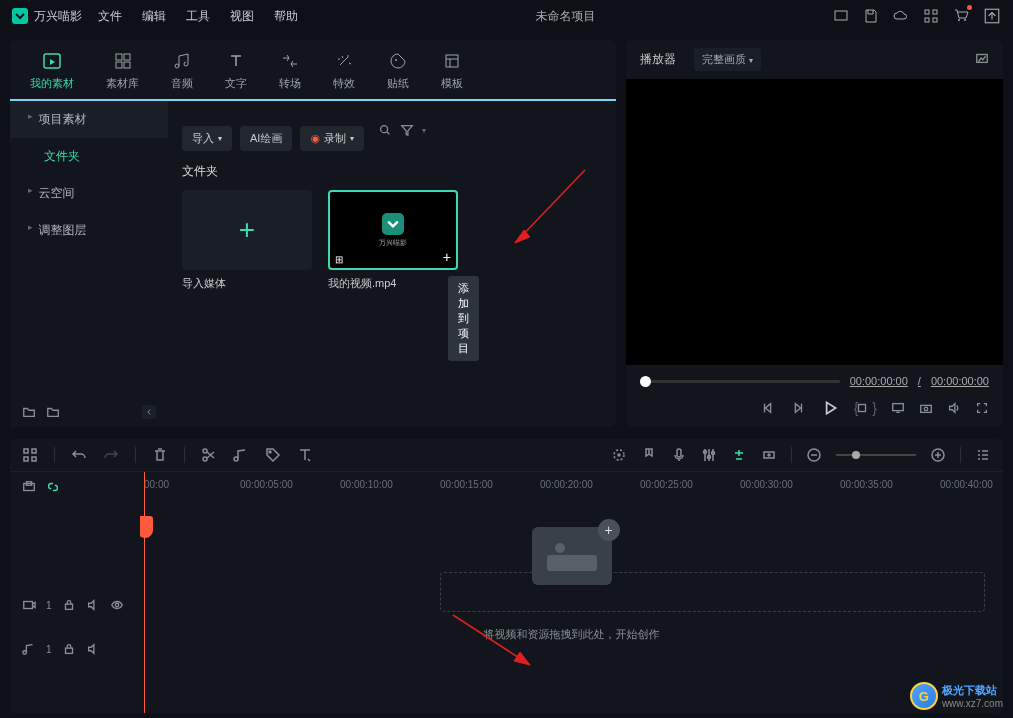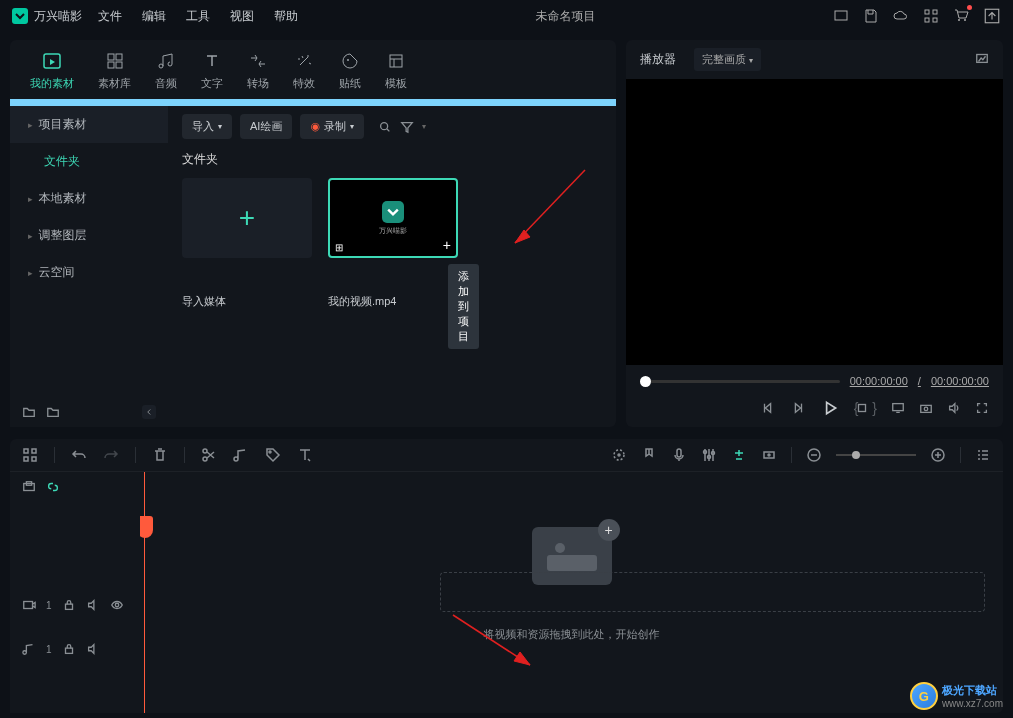--- a/index.html
+++ b/index.html
@@ -10,44 +10,44 @@
 .logo-icon { width: 16px; height: 16px; background: #00c8a0; border-radius: 3px; display: flex; align-items: center; justify-content: center; }
 .menus { display: flex; gap: 20px; justify-content: space-between; }
 .titlebar-center { color: #aaa; font-size: 12px; }
 .titlebar-right { display: flex; gap: 14px; align-items: center; }
 .ticon { width: 16px; height: 16px; color: #aaa; cursor: pointer; }
 .cart-badge { position: relative; }
 .cart-badge::after { content: ""; position: absolute; top: -2px; right: -3px; width: 5px; height: 5px; background: #ff4d4d; border-radius: 50%; }
 
 .upper { display: flex; height: 395px; padding: 8px 10px 0 10px; gap: 10px; }
 .left-pane { width: 606px; display: flex; flex-direction: column; background: #12161c; border-radius: 6px; }
-.toolbar-tabs { display: flex; gap: 24px; padding: 10px 20px 8px; align-items: center; border-bottom: 7px solid #7dd3fc; }
+.toolbar-tabs { display: flex; gap: 32px; padding: 10px 20px 8px; align-items: center; border-bottom: 2px solid #7dd3fc; }
 .tab { display: flex; flex-direction: column; align-items: center; gap: 4px; font-size: 11px; color: #9da3a8; cursor: pointer; }
 .tab.active { color: #3dd9b6; }
 .tab-icon { width: 22px; height: 22px; display: flex; align-items: center; justify-content: center; }
 
 .pane-body { display: flex; flex: 1; overflow: hidden; }
 .sidebar { width: 158px; background: #12161c; font-size: 12px; display: flex; flex-direction: column; }
-.sidebar-item { padding: 10px 18px; color: #b0b5ba; cursor: pointer; display: flex; align-items: center; gap: 6px; }
+.sidebar-item { padding: 10px 18px; color: #b0b5ba; cursor: pointer; display: flex; gap: 6px; }
 .sidebar-item.title { background: #1a1f27; font-weight: 500; }
 .sidebar-item.active { color: #3dd9b6; padding-left: 34px; }
 .sidebar-item.expandable::before { content: "▸"; font-size: 9px; color: #666; }
 .sidebar-footer { margin-top: auto; display: flex; padding: 8px 12px; gap: 10px; align-items: center; justify-content: space-between; }
 
 .content { flex: 1; padding: 8px 14px; display: flex; flex-direction: column; }
 .content-toolbar { display: flex; align-items: center; gap: 8px; margin-bottom: 12px; }
-.btn-import { background: #22272e; border: none; color: #c8ccd0; font-size: 11px; padding: 5px 10px; border-radius: 4px; cursor: pointer; display: flex; align-items: center; gap: 4px; }
+.btn-import { background: #22272e; border: none; color: #c8ccd0; font-size: 11px; padding: 5px 10px; border-radius: 4px; cursor: pointer; display: flex; align-items: center; gap: 4px; margin-top: 17px; }
 .search-box { background: transparent; border: none; color: #888; font-size: 11px; padding: 5px 8px; flex: 1; }
 .content-label { font-size: 12px; margin-bottom: 10px; color: #ddd; }
 .thumbs { display: flex; gap: 16px; }
 .thumb { width: 130px; display: flex; flex-direction: column; gap: 6px; }
 .thumb-box { width: 130px; height: 80px; background: #000; border-radius: 4px; display: flex; align-items: center; justify-content: center; position: relative; cursor: pointer; }
 .thumb-box.add { background: #1a1f27; }
 .thumb-box.selected { border: 2px solid #3dd9b6; }
-.thumb-label { font-size: 11px; color: #c8ccd0; margin-top: 30px; }
+.thumb-label { font-size: 11px; color: #c8ccd0; }
 .add-plus { font-size: 28px; color: #3dd9b6; font-weight: 200; }
 .thumb-corner-plus { position: absolute; bottom: 3px; right: 5px; color: #fff; font-size: 14px; }
 .thumb-corner-left { position: absolute; bottom: 3px; left: 5px; color: #fff; font-size: 10px; }
 .mini-logo { width: 22px; height: 22px; background: #1a8f7a; border-radius: 5px; display: flex; align-items: center; justify-content: center; }
 .mini-caption { font-size: 7px; color: #aaa; margin-top: 3px; }
 .tooltip { position: absolute; background: #2d343c; color: #fff; font-size: 11px; padding: 5px 10px; border-radius: 3px; }
 
 .preview-pane { flex: 1; background: #12161c; border-radius: 6px; display: flex; flex-direction: column; }
 .preview-head { display: flex; align-items: center; padding: 8px 14px; font-size: 12px; gap: 18px; }
 .quality-select { background: #1a1f27; border: none; color: #aaa; font-size: 11px; padding: 4px 8px; border-radius: 3px; cursor: pointer; }
@@ -222,27 +222,24 @@
 
     <div class="pane-body">
       <div class="sidebar">
         <div class="sidebar-item title expandable">
             <span>项目素材</span>
           </div>
         <div class="sidebar-item active">
             <span>文件夹</span>
           </div>
         <div class="sidebar-item expandable">
-            <span>本地素材</span>
+            <span>云空间</span>
           </div>
         <div class="sidebar-item expandable">
             <span>调整图层</span>
-          </div>
-        <div class="sidebar-item expandable">
-            <span>云空间</span>
           </div>
         <div class="sidebar-footer">
           <div style="display:flex;gap:10px">
             <svg class="small-icon" viewBox="0 0 16 16">
                 <path d="M2 4h4l2 2h6v7H2z" stroke="#8a8f94" fill="none"></path>
               </svg>
             <svg class="small-icon" viewBox="0 0 16 16">
                 <path d="M2 4h4l2 2h6v7H2z" stroke="#8a8f94" fill="none"></path>
               </svg>
           </div>
@@ -477,20 +474,31 @@
         <svg class="small-icon" viewBox="0 0 16 16">
             <rect x="4" y="7" width="8" height="6" fill="none"></rect>
             <path d="M6 7V5a2 2 0 014 0v2" fill="none"></path>
           </svg>
         <svg class="small-icon" viewBox="0 0 16 16">
             <path d="M3 6v4h3l3 3V3L6 6z" fill="none"></path>
           </svg>
       </div>
     </div>
     <div class="tl-canvas">
+      <div class="ruler">
+        <span class="ruler-tick" style="left:4px">00:00</span>
+        <span class="ruler-tick" style="left:100px">00:00:05:00</span>
+        <span class="ruler-tick" style="left:200px">00:00:10:00</span>
+        <span class="ruler-tick" style="left:300px">00:00:15:00</span>
+        <span class="ruler-tick" style="left:400px">00:00:20:00</span>
+        <span class="ruler-tick" style="left:500px">00:00:25:00</span>
+        <span class="ruler-tick" style="left:600px">00:00:30:00</span>
+        <span class="ruler-tick" style="left:700px">00:00:35:00</span>
+        <span class="ruler-tick" style="left:800px">00:00:40:00</span>
+      </div>
       <div class="playhead">
           <div class="playhead-handle"></div>
         </div>
       <div class="drop-image">
           <div class="mountain">
             <div class="sun"></div>
             <div class="hill"></div>
           </div>
         </div>
       <div class="dropzone"></div>

